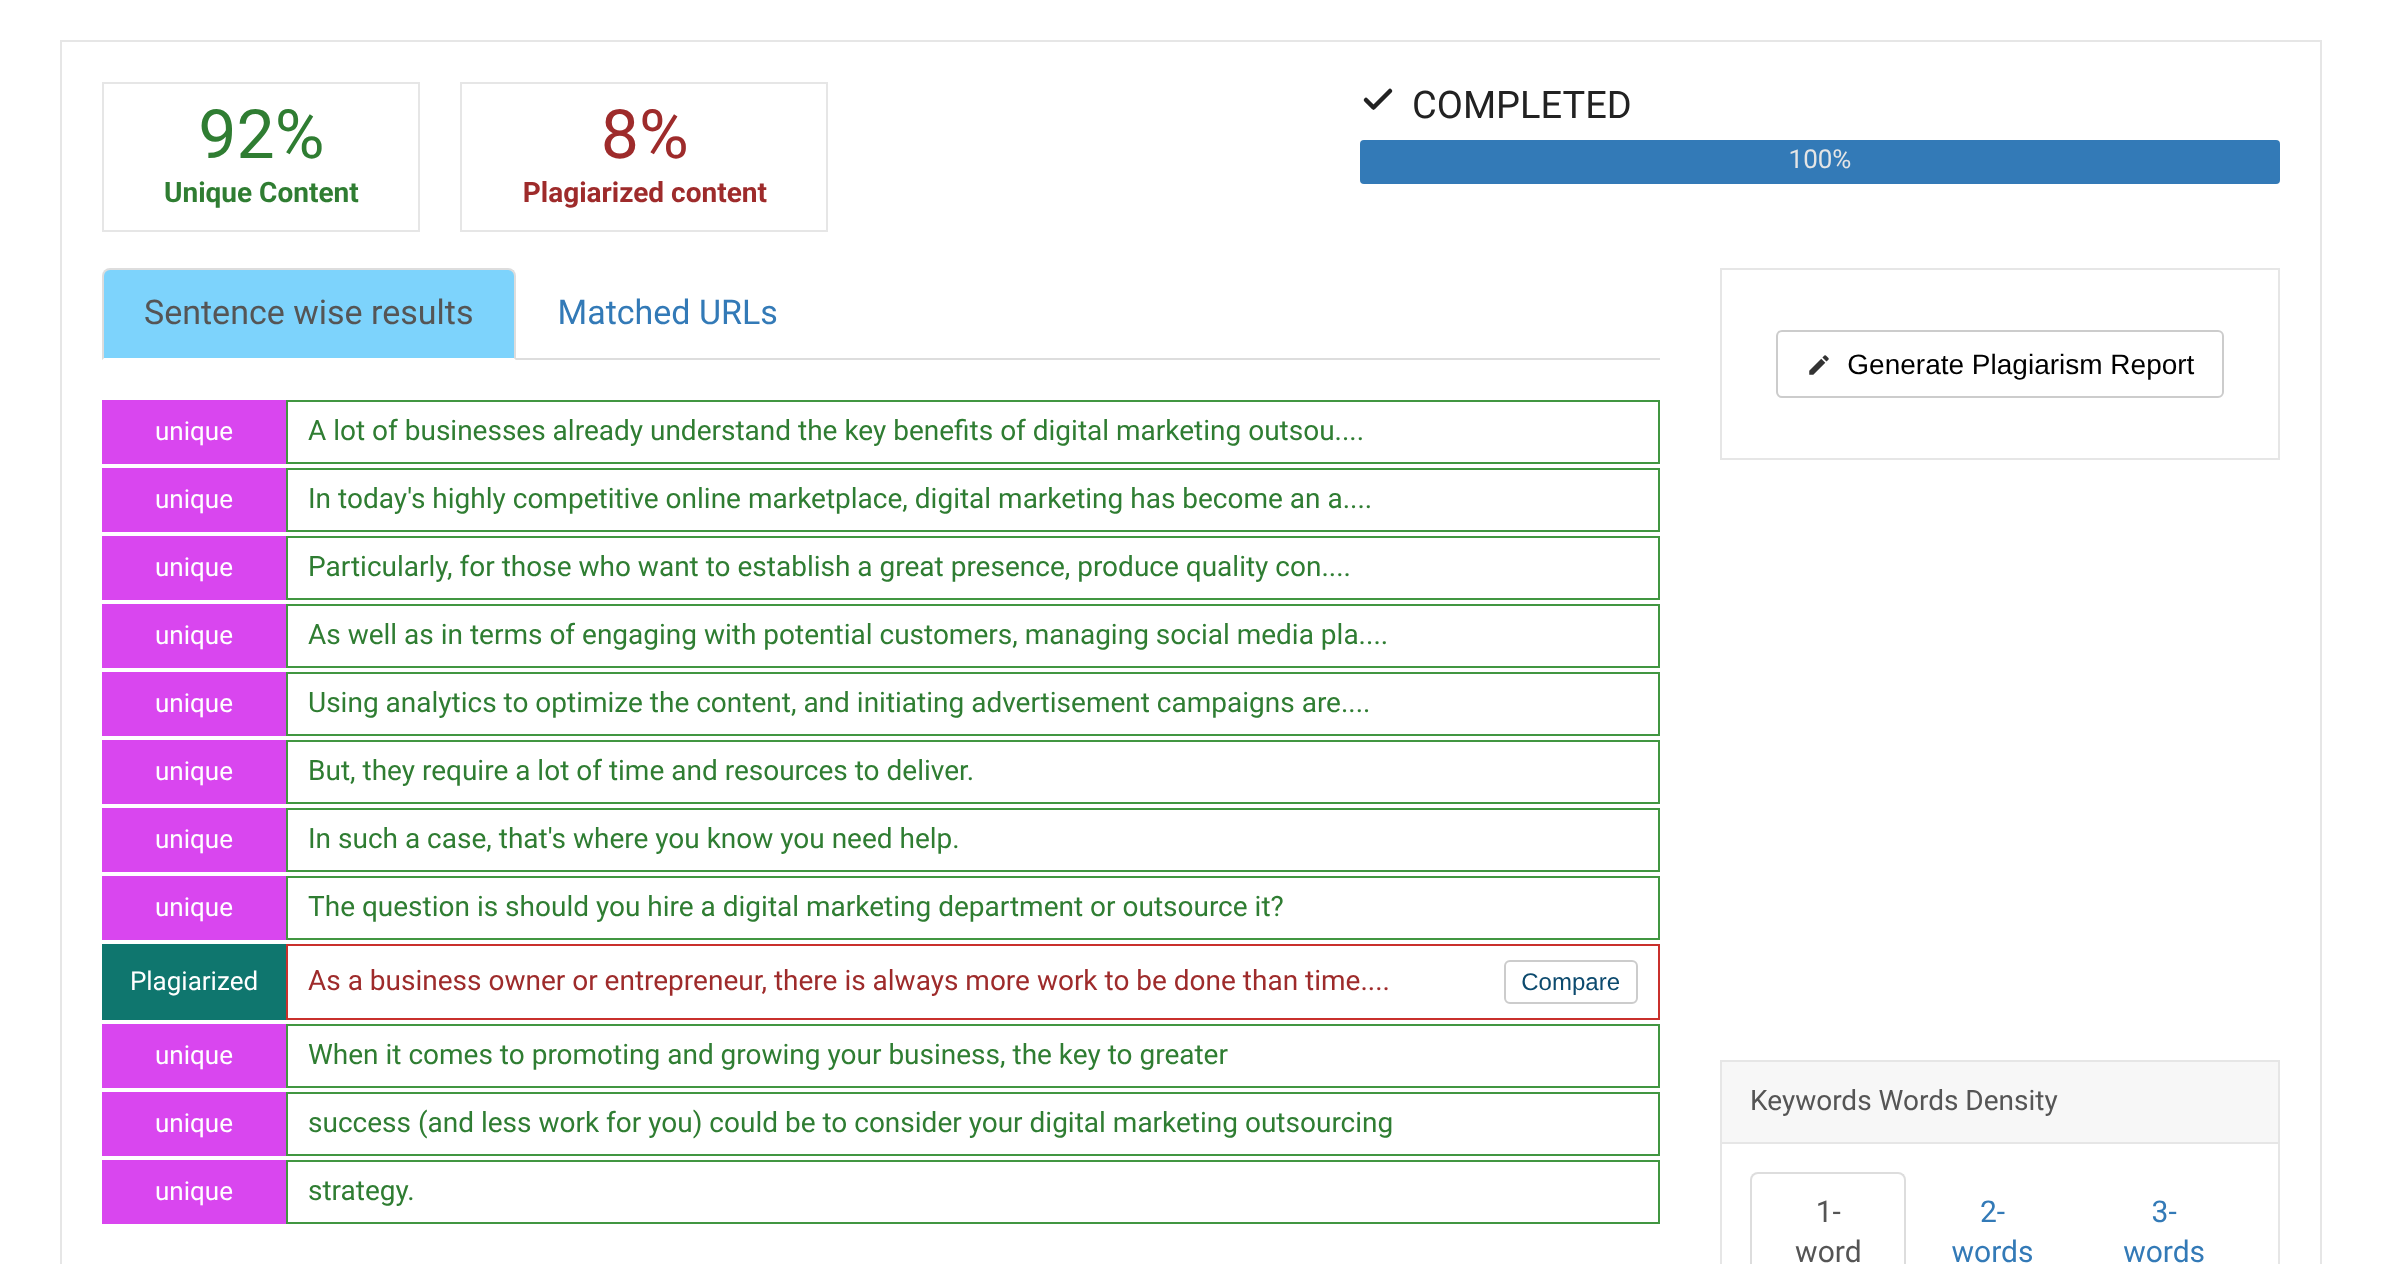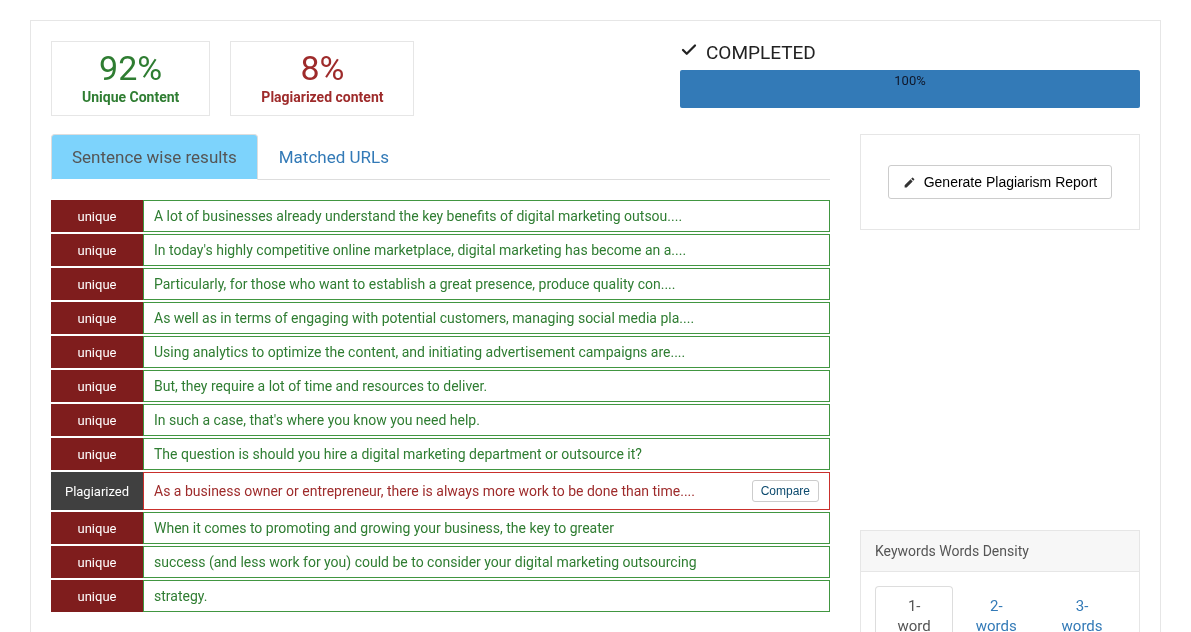--- a/index.html
+++ b/index.html
@@ -7,32 +7,32 @@
   .wrap { width: 1191px; height: 632px; position: relative; padding: 20px 30px; }
   .main-card { border: 1px solid #e6e6e6; padding: 20px 20px 0 20px; min-height: 610px; }
   .top-row { display: flex; gap: 0; align-items: flex-start; margin-bottom: 18px; }
   .stat-box { border: 1px solid #e6e6e6; padding: 8px 30px 10px 30px; text-align: center; margin-right: 20px; }
   .stat-box .pct { font-size: 34px; font-weight: 400; line-height: 1.1; }
   .stat-box .lbl { font-size: 14px; font-weight: 700; margin-top: 2px; }
   .stat-unique .pct, .stat-unique .lbl { color: #2f7d32; }
   .stat-plag .pct, .stat-plag .lbl { color: #9e2b2b; }
   .status-col { margin-left: auto; width: 460px; }
   .status-line { display: flex; align-items: center; gap: 8px; font-size: 19px; color: #222; margin-bottom: 6px; }
-  .progress-bar { background: #337ab7; color: #0f172a; text-align: center; font-size: 13px; height: 38px; line-height: 22px; border-radius: 2px; }
+  .progress-bar { background: #337ab7; color: #e5e5e5; text-align: center; font-size: 13px; height: 22px; line-height: 22px; border-radius: 2px; }
   .cols { display: flex; gap: 30px; align-items: flex-start; }
   .left { flex: 1; }
   .right { width: 280px; }
   .tabs { display: flex; border-bottom: 1px solid #ddd; margin-bottom: 20px; }
   .tab { padding: 12px 20px; border: 1px solid transparent; border-bottom: none; cursor: pointer; color: #337ab7; font-size: 17px; }
   .tab.active { border-color: #ddd; border-bottom: 1px solid #fff; margin-bottom: -1px; background: #7dd3fc; border-radius: 4px 4px 0 0; color: #555; }
   .results-list { display: flex; flex-direction: column; gap: 2px; }
   .result-row { display: flex; align-items: stretch; }
   .badge { width: 92px; text-align: center; font-size: 13px; color: #fff; display: flex; align-items: center; justify-content: center; flex-shrink: 0; }
-  .badge.unique { background: #7f1d1d; }
-  .badge.plag { background: #404040; }
+  .badge.unique { background: #d946ef; }
+  .badge.plag { background: #0f766e; }
   .sentence { flex: 1; border: 1px solid; padding: 7px 10px; font-size: 14px; display: flex; align-items: center; justify-content: space-between; gap: 8px; }
   .sentence.unique { border-color: #419641; color: #2f7d32; }
   .sentence.plag { border-color: #c9302c; color: #9e2b2b; }
   .compare-btn { border: 1px solid #ccc; background: #fff; color: #0c4a6e; font-size: 12px; padding: 3px 8px; border-radius: 3px; cursor: pointer; }
   .side-card { border: 1px solid #e6e6e6; padding: 14px; margin-bottom: 20px; }
   .gen-btn { display: block; margin: 16px auto; border: 1px solid #ccc; background: #fff; padding: 8px 14px; font-size: 14px; cursor: pointer; border-radius: 3px; text-align: right; }
   .gen-btn svg { vertical-align: -2px; margin-right: 4px; }
   .density-card { border: 1px solid #e6e6e6; }
   .density-header { padding: 12px 14px; background: #f7f7f7; border-bottom: 1px solid #e6e6e6; color: #555; }
   .density-body { padding: 14px; }

